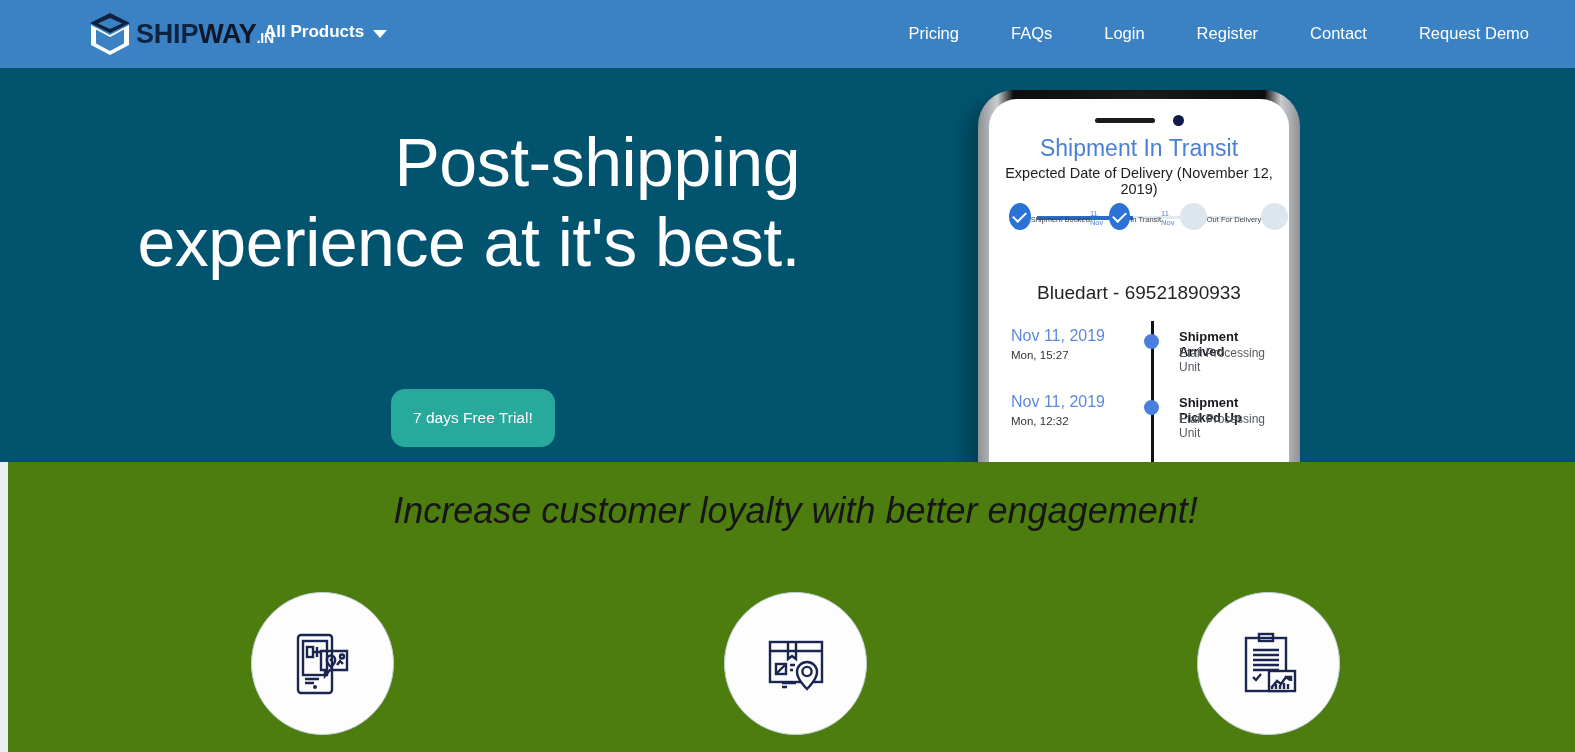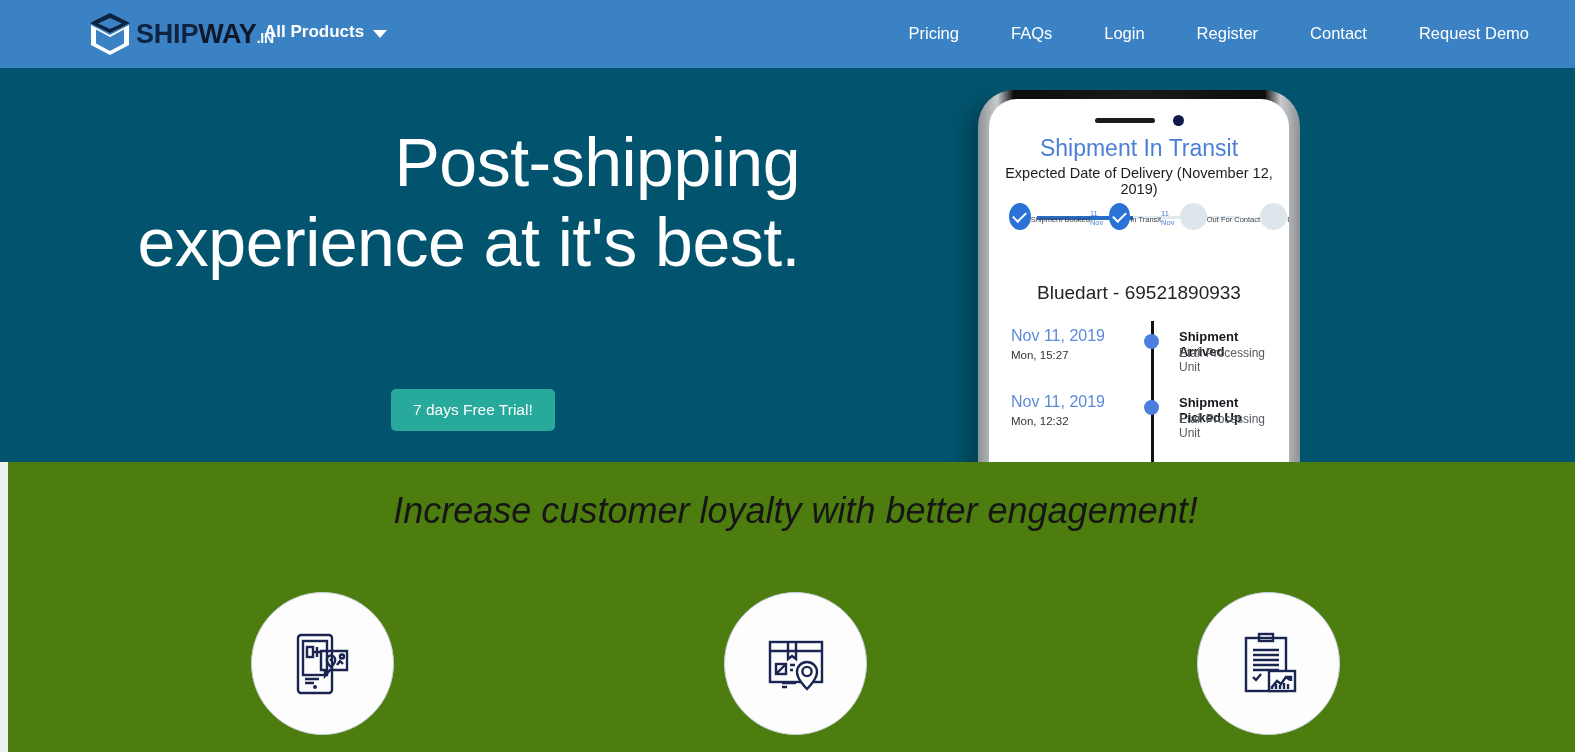--- a/index.html
+++ b/index.html
@@ -61,22 +61,22 @@
   }
   .hero-headline {
     position: absolute; left: 120px; top: 55px;
     width: 680px; text-align: right;
     color: #ffffff; font-size: 68px; line-height: 1.17;
     font-weight: 400; letter-spacing: -0.5px;
   }
   .trial-btn {
     position: absolute; left: 391px; top: 321px;
     background: #27a99c; color: #ffffff;
-    border: none; border-radius: 5px;
-    padding: 0 22px; height: 42px; line-height: 42px;
+    border: none; border-radius: 14px;
+    padding: 8px 22px; height: 58px; line-height: 42px;
     font-size: 15.5px; font-family: "Liberation Sans", sans-serif;
     cursor: pointer;
   }
 
   
   .phone {
     position: absolute; left: 978px; top: 22px;
     width: 322px; height: 420px;
     border-radius: 36px 36px 8px 8px;
     background: linear-gradient(90deg,#8d9195 0%, #c9cccd 6%, #0d0d0d 11%,
@@ -236,21 +236,21 @@
               <div class="tlabel">Shipment Booked</div>
               <div class="tdate">11 Nov</div>
             </div>
             <div class="tstep">
               <div class="tcircle done"></div>
               <div class="tlabel">In Transit</div>
               <div class="tdate">11 Nov</div>
             </div>
             <div class="tstep">
               <div class="tcircle"></div>
-              <div class="tlabel">Out For Contact</div>
+              <div class="tlabel">Out For Delivery</div>
               <div class="tdate"></div>
             </div>
             <div class="tstep">
               <div class="tcircle"></div>
               <div class="tlabel">Delivered</div>
               <div class="tdate"></div>
             </div>
           </div>
         </div>
 

